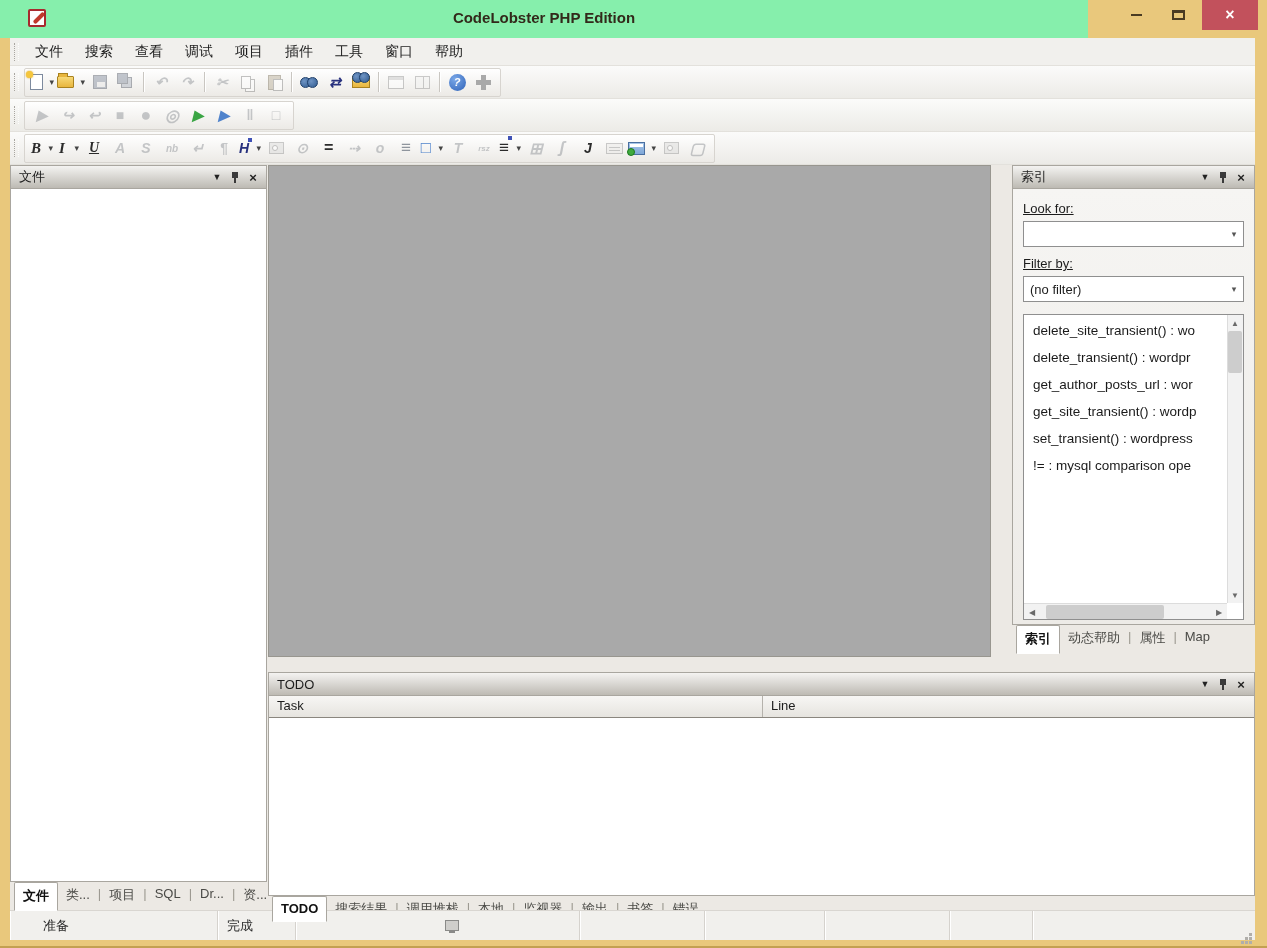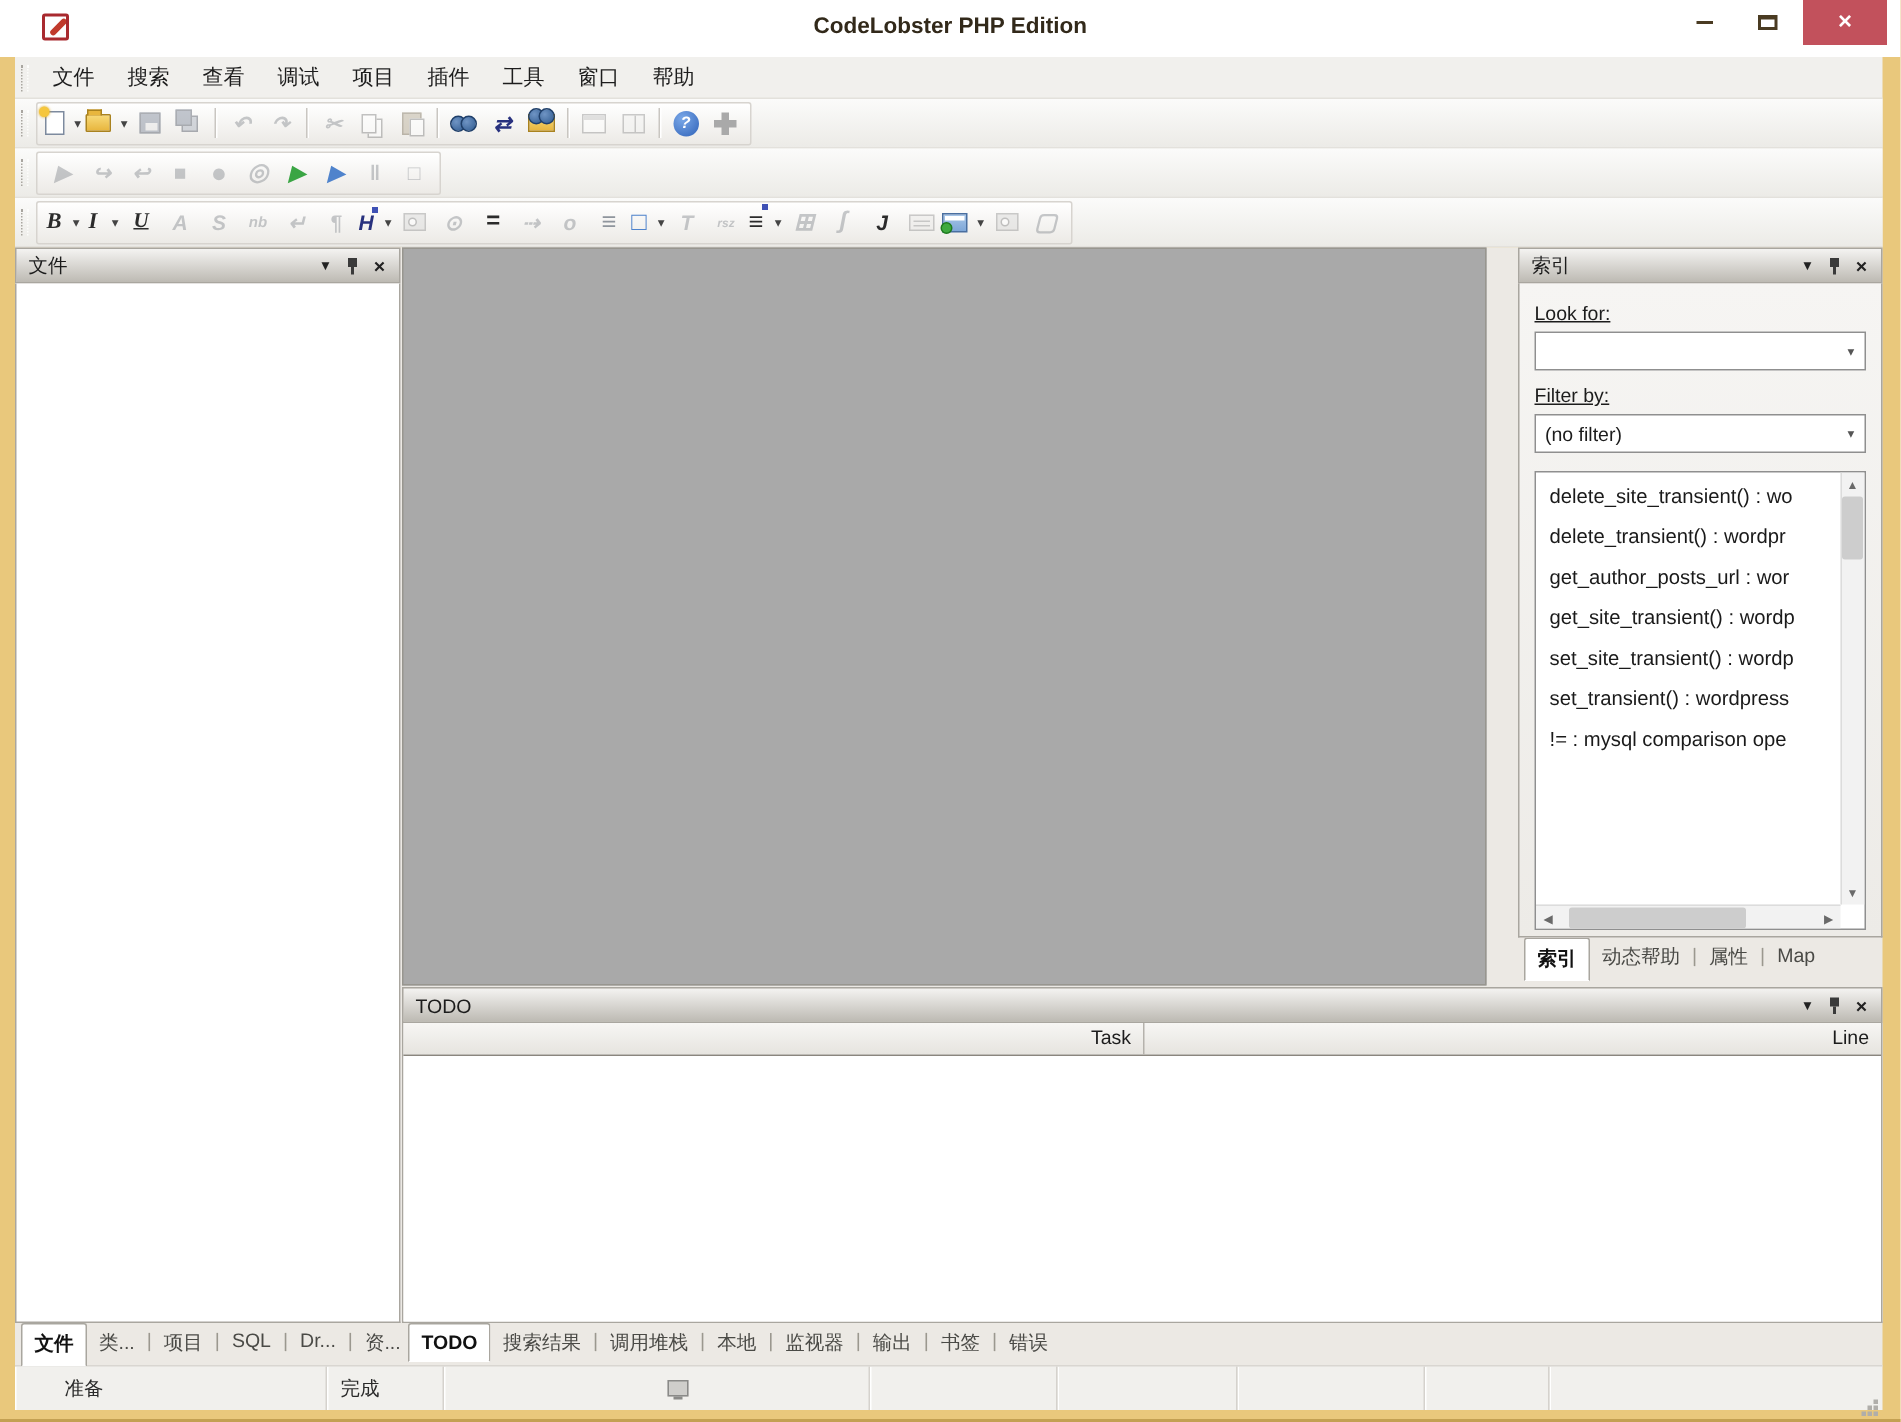--- a/index.html
+++ b/index.html
@@ -3,21 +3,21 @@
 <meta charset="utf-8">
 <style>
   * { margin:0; padding:0; box-sizing:border-box; }
   html,body { width:1267px; height:948px; }
   body { font-family:"Liberation Sans", sans-serif; font-size:13px; color:#222; }
 
   .win { position:relative; width:1267px; height:948px; background:#e9c87c; overflow:hidden;
          border-bottom:2px solid #c3a052; }
 
   
-  .titlebar { position:absolute; left:0; top:0; width:1267px; height:38px; background:#ffffff; }
+  .titlebar { position:absolute; left:0; top:0; width:1088px; height:38px; background:#86efac; }
   .appicon { position:absolute; left:28px; top:9px; width:18px; height:18px; background:#fdfdfd;
              border:2px solid #a8292e; border-radius:2px; overflow:hidden; }
   .appicon::after { content:""; position:absolute; left:2px; top:5px; width:14px; height:4px;
              background:#c0392b; transform:rotate(-45deg); border-radius:2px; }
   .wtitle { position:absolute; left:0; right:0; top:9px; text-align:center; font-size:15px;
             font-weight:bold; color:#32291a; }
   .wbtn { position:absolute; top:0; height:30px; display:flex; align-items:center; justify-content:center;
           cursor:default; }
   .btn-min { left:1118px; width:36px; }
   .btn-min i { width:11px; height:2px; background:#4a3b22; }
@@ -143,21 +143,21 @@
   .listinner { position:absolute; left:0; top:2px; right:16px; bottom:16px; overflow:hidden; }
   .li { height:27px; line-height:27px; padding-left:9px; white-space:nowrap; font-size:13.5px; color:#1a1a1a; }
   .vsb { position:absolute; top:0; right:0; width:16px; bottom:16px; background:#f2f2f2; border-left:1px solid #dcdcdc; }
   .hsb { position:absolute; left:0; right:16px; bottom:0; height:16px; background:#f2f2f2; border-top:1px solid #dcdcdc; }
   .sarr { position:absolute; width:16px; height:16px; display:flex; align-items:center; justify-content:center;
           font-size:8px; color:#6a6a6a; }
   .vthumb { position:absolute; top:16px; right:1px; width:14px; height:42px; background:#cdcdcd; border-radius:2px; }
   .hthumb { position:absolute; left:22px; top:1px; width:118px; height:14px; background:#cdcdcd; border-radius:2px; }
 
   
-  #bottompanel { left:258px; top:493px; width:987px; height:252px;text-align:right; }
+  #bottompanel { left:258px; top:507px; width:987px; height:252px; }
   #bottompanel .pbody { flex:1; background:#fff; border:1px solid #a9a69f; border-top:none; display:flex; flex-direction:column; }
   .colhead { height:22px; display:flex; border-bottom:1px solid #8a867e; background:linear-gradient(#f7f6f4,#e6e4df); }
   .col { padding:2px 8px; font-size:13px; color:#1c1c1c; border-right:1px solid #b5b2ac; }
   .col.task { width:494px; }
   .col.line { flex:1; border-right:none; }
   .todo-rows { flex:1; background:#fff; }
 
   
   .statusbar { position:absolute; left:10px; top:910px; width:1245px; height:30px; background:#f1f0ed;
                border-top:1px solid #d9d6d1; display:flex; align-items:stretch; font-size:13px; color:#2a2a2a; }
@@ -433,21 +433,20 @@
         <div class="combo" data-name="filter-by-combo">
           <span class="val" data-name="filter-by-value">(no filter)</span>
           <span class="carrow" data-name="filter-by-dropdown-icon">▾</span>
         </div>
         <div class="listbox" data-name="index-listbox">
           <div class="listinner" data-name="index-list">
             <div class="li" data-name="index-item">delete_site_transient() : wo</div>
             <div class="li" data-name="index-item">delete_transient() : wordpr</div>
             <div class="li" data-name="index-item">get_author_posts_url : wor</div>
             <div class="li" data-name="index-item">get_site_transient() : wordp</div>
-            <div class="li" data-name="index-item">set_site_transient() : wordp</div>
             <div class="li" data-name="index-item">set_transient() : wordpress</div>
             <div class="li" data-name="index-item">!= : mysql comparison ope</div>
           </div>
           <div class="vsb" data-name="vertical-scrollbar">
             <span class="sarr" style="top:0;right:0" data-name="scroll-up-icon">▲</span>
             <span class="vthumb" data-name="vertical-scroll-thumb"></span>
             <span class="sarr" style="bottom:0;right:0" data-name="scroll-down-icon">▼</span>
           </div>
           <div class="hsb" data-name="horizontal-scrollbar">
             <span class="sarr" style="left:0;top:0" data-name="scroll-left-icon">◀</span>

